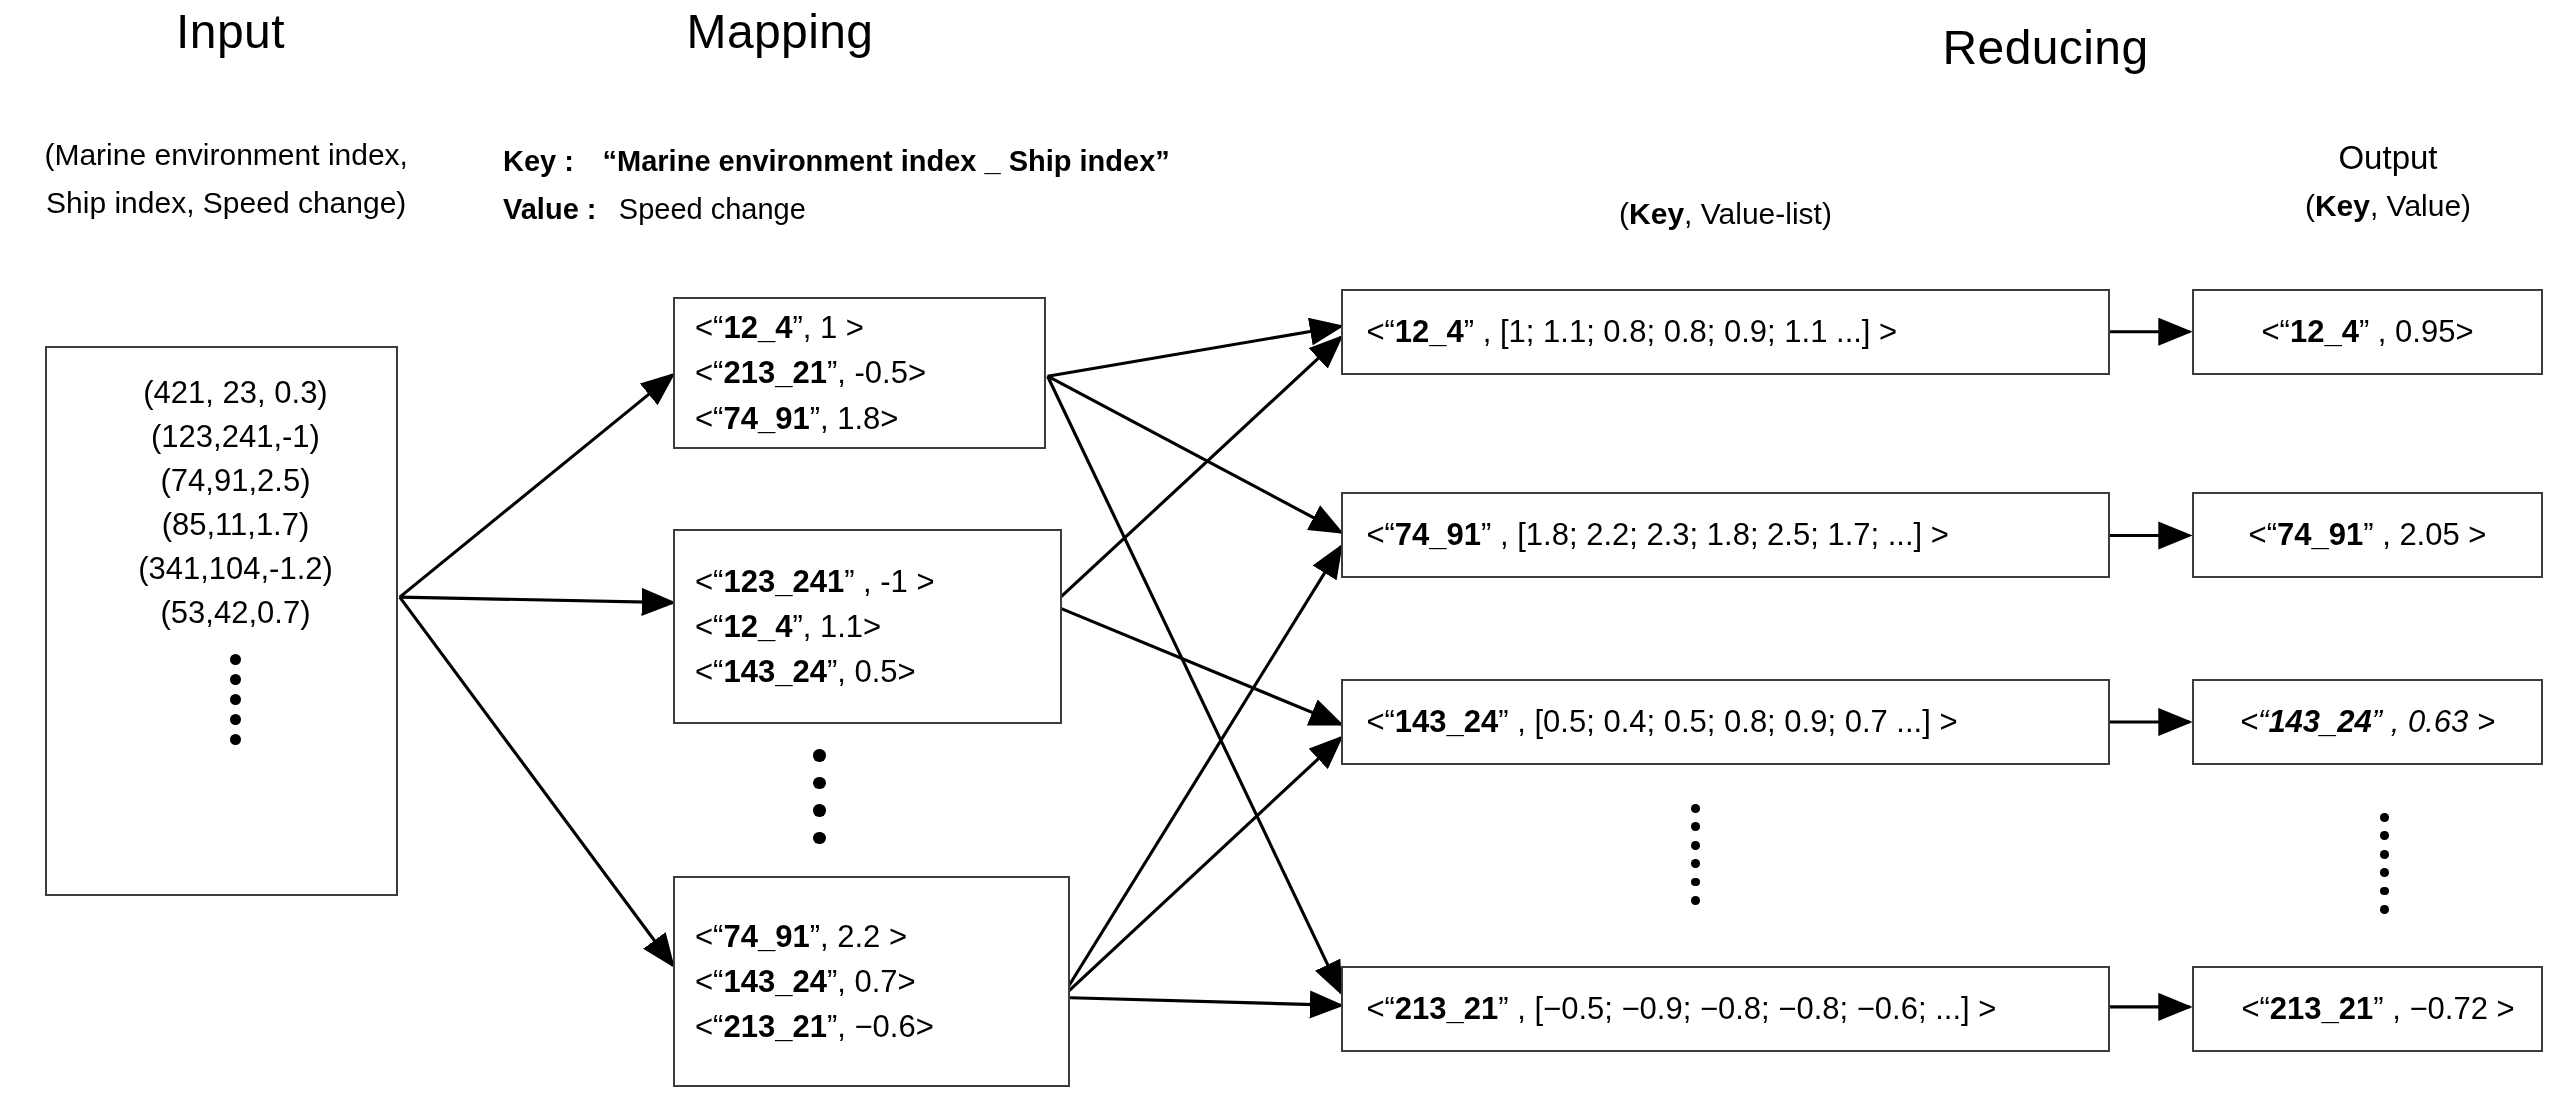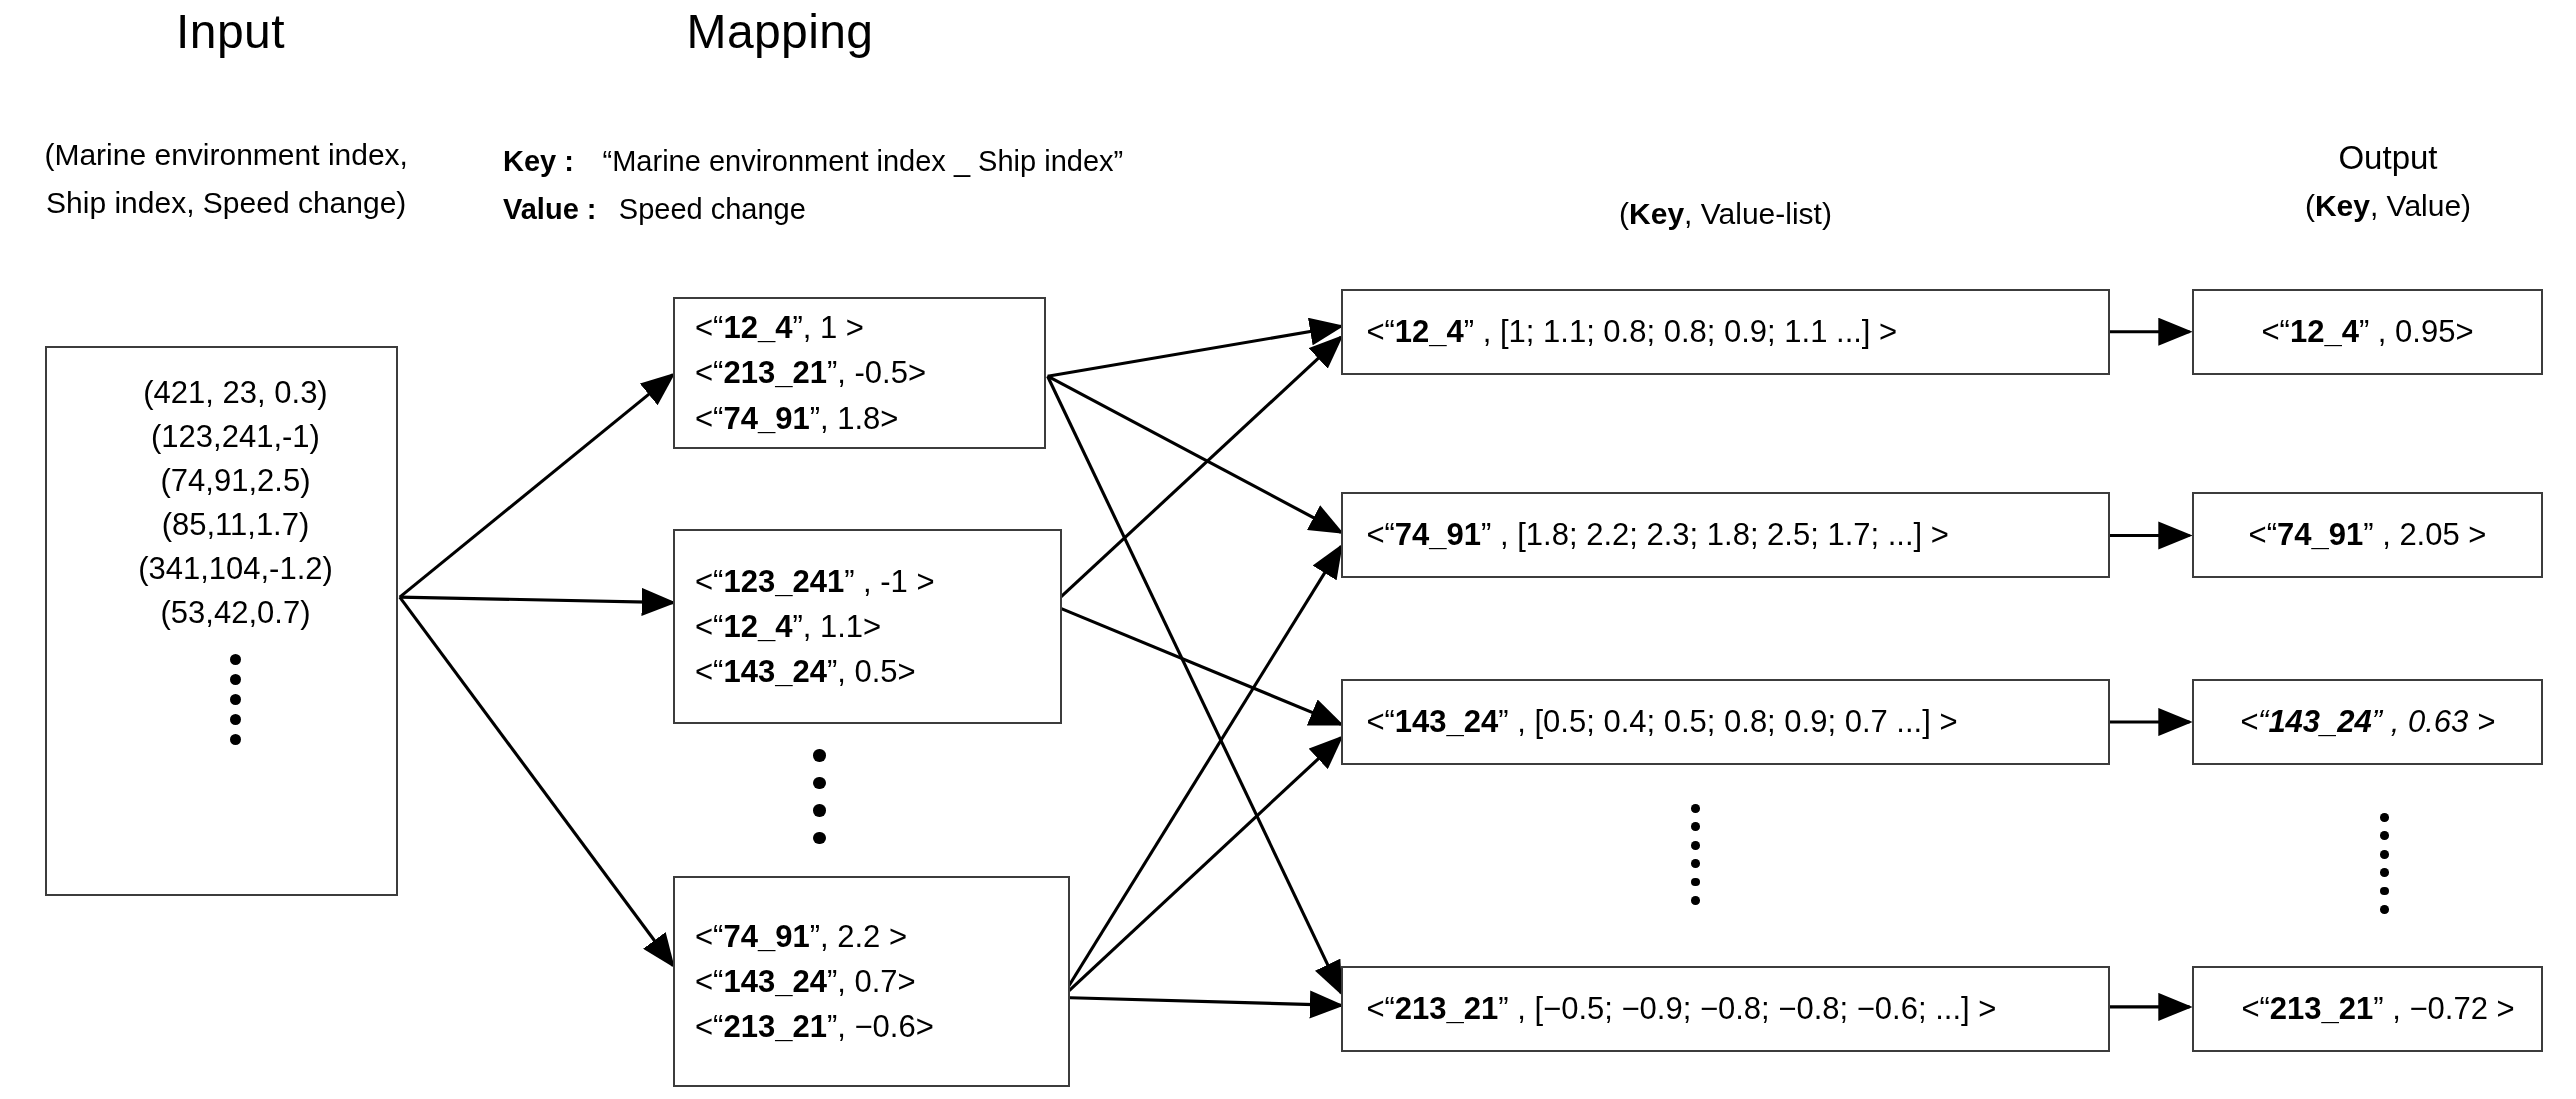--- a/index.html
+++ b/index.html
@@ -38,21 +38,21 @@
   }
   .sub-label b { font-weight: 700; }
 
   
   .kv-line {
     font-size: 29px;
     white-space: nowrap;
     line-height: 1.55;
   }
   .kv-line .kv-key { font-weight: 700; }
-  .kv-line .kv-quoted { font-weight: 400; }
+  .kv-line .kv-quoted { font-weight: 700; }
 
   
   .box {
     border: 2.3px solid #3c3c3c;
     background: #ffffff;
     box-sizing: border-box;
     padding-left: 28px;
   }
 
   .input-box {
@@ -154,20 +154,21 @@
       <line x1="2700" y1="686" x2="2805" y2="686"></line>
       <line x1="2700" y1="925" x2="2805" y2="925"></line>
       <line x1="2700" y1="1290" x2="2805" y2="1290"></line>
     </g>
   </svg>
 
   <div class="abs stage-title" style="left:0;top:3.9px;width:461px;">Input</div>
 
   <div class="abs stage-title" style="left:546px;top:3.9px;width:468px;">Mapping</div>
 
+  <div class="abs stage-title" style="left:1780px;top:19.5px;width:531px;">Reducing</div>
 
   <div class="abs sub-label" style="left:-7.8px;top:133px;width:468px;">(Marine environment index,</div>
   <div class="abs sub-label" style="left:-7.8px;top:181px;width:468px;">Ship index,  Speed change)</div>
 
   <div class="abs kv-line" style="left:503px;top:139px;">
     <span class="kv-key">Key :</span>
     <span style="display:inline-block;width:12.5px"></span>
     <span class="kv-quoted">“Marine environment index _ Ship index”</span>
   </div>
   <div class="abs kv-line" style="left:503px;top:187px;">

